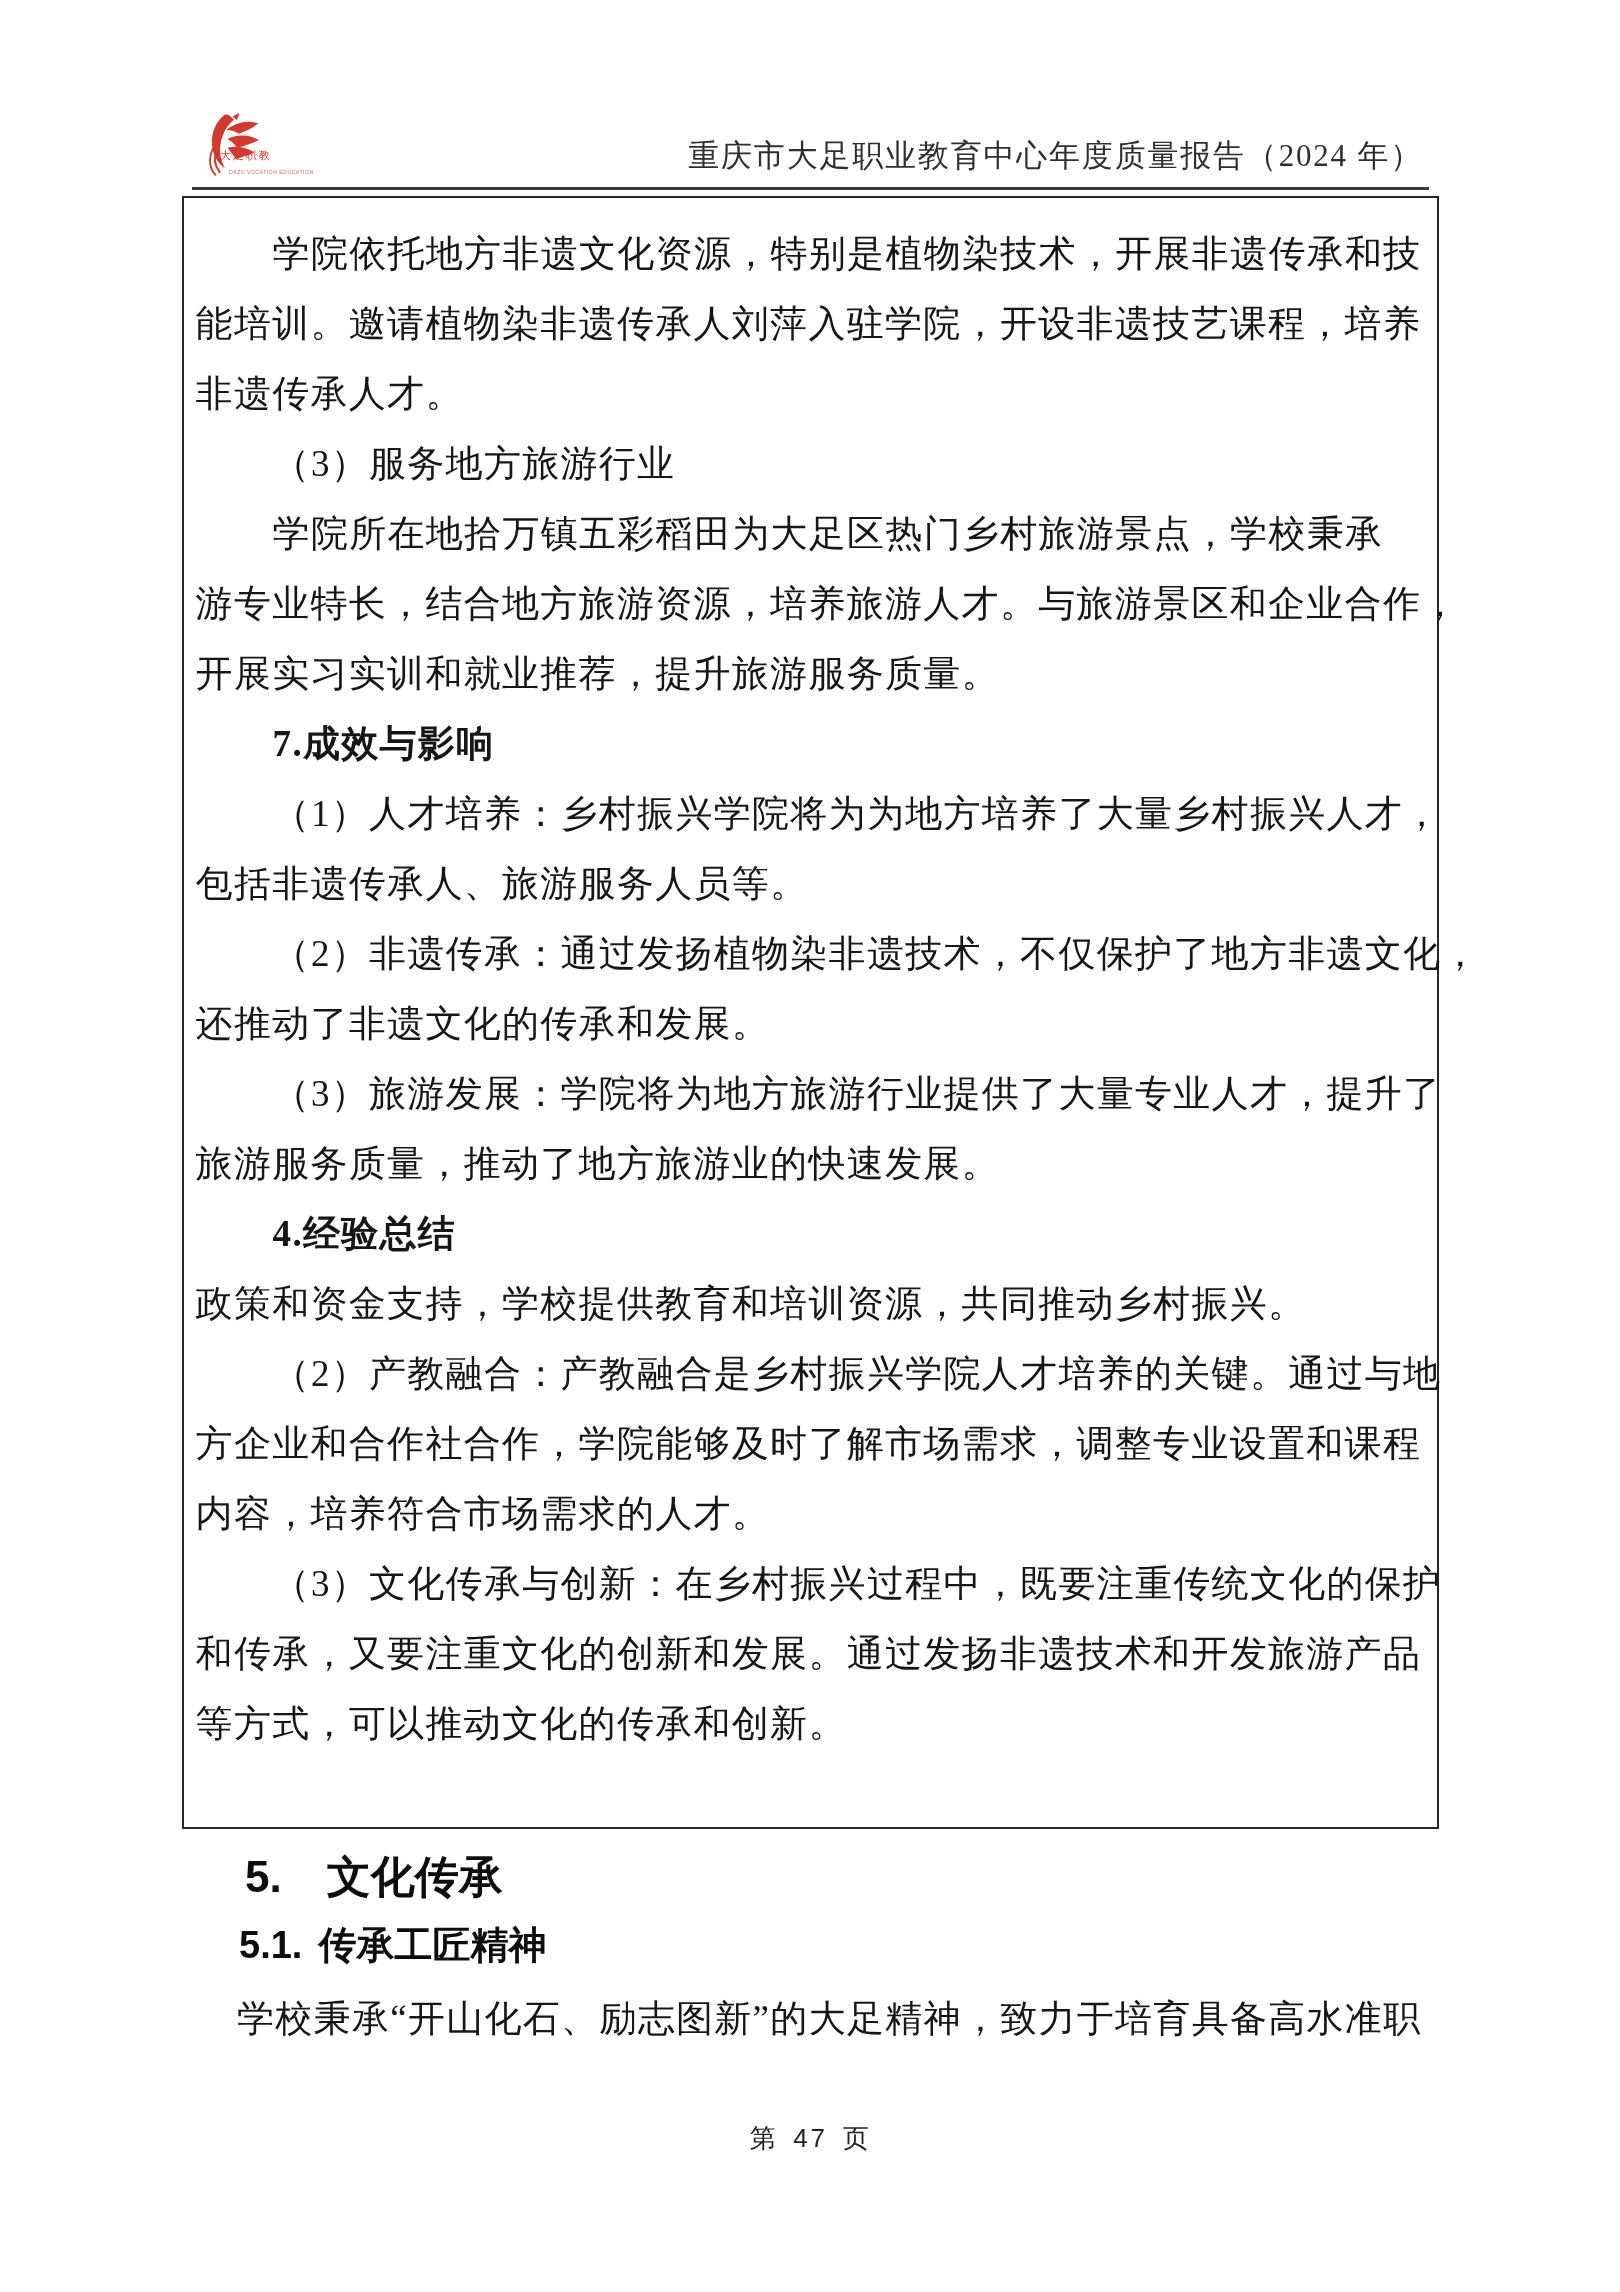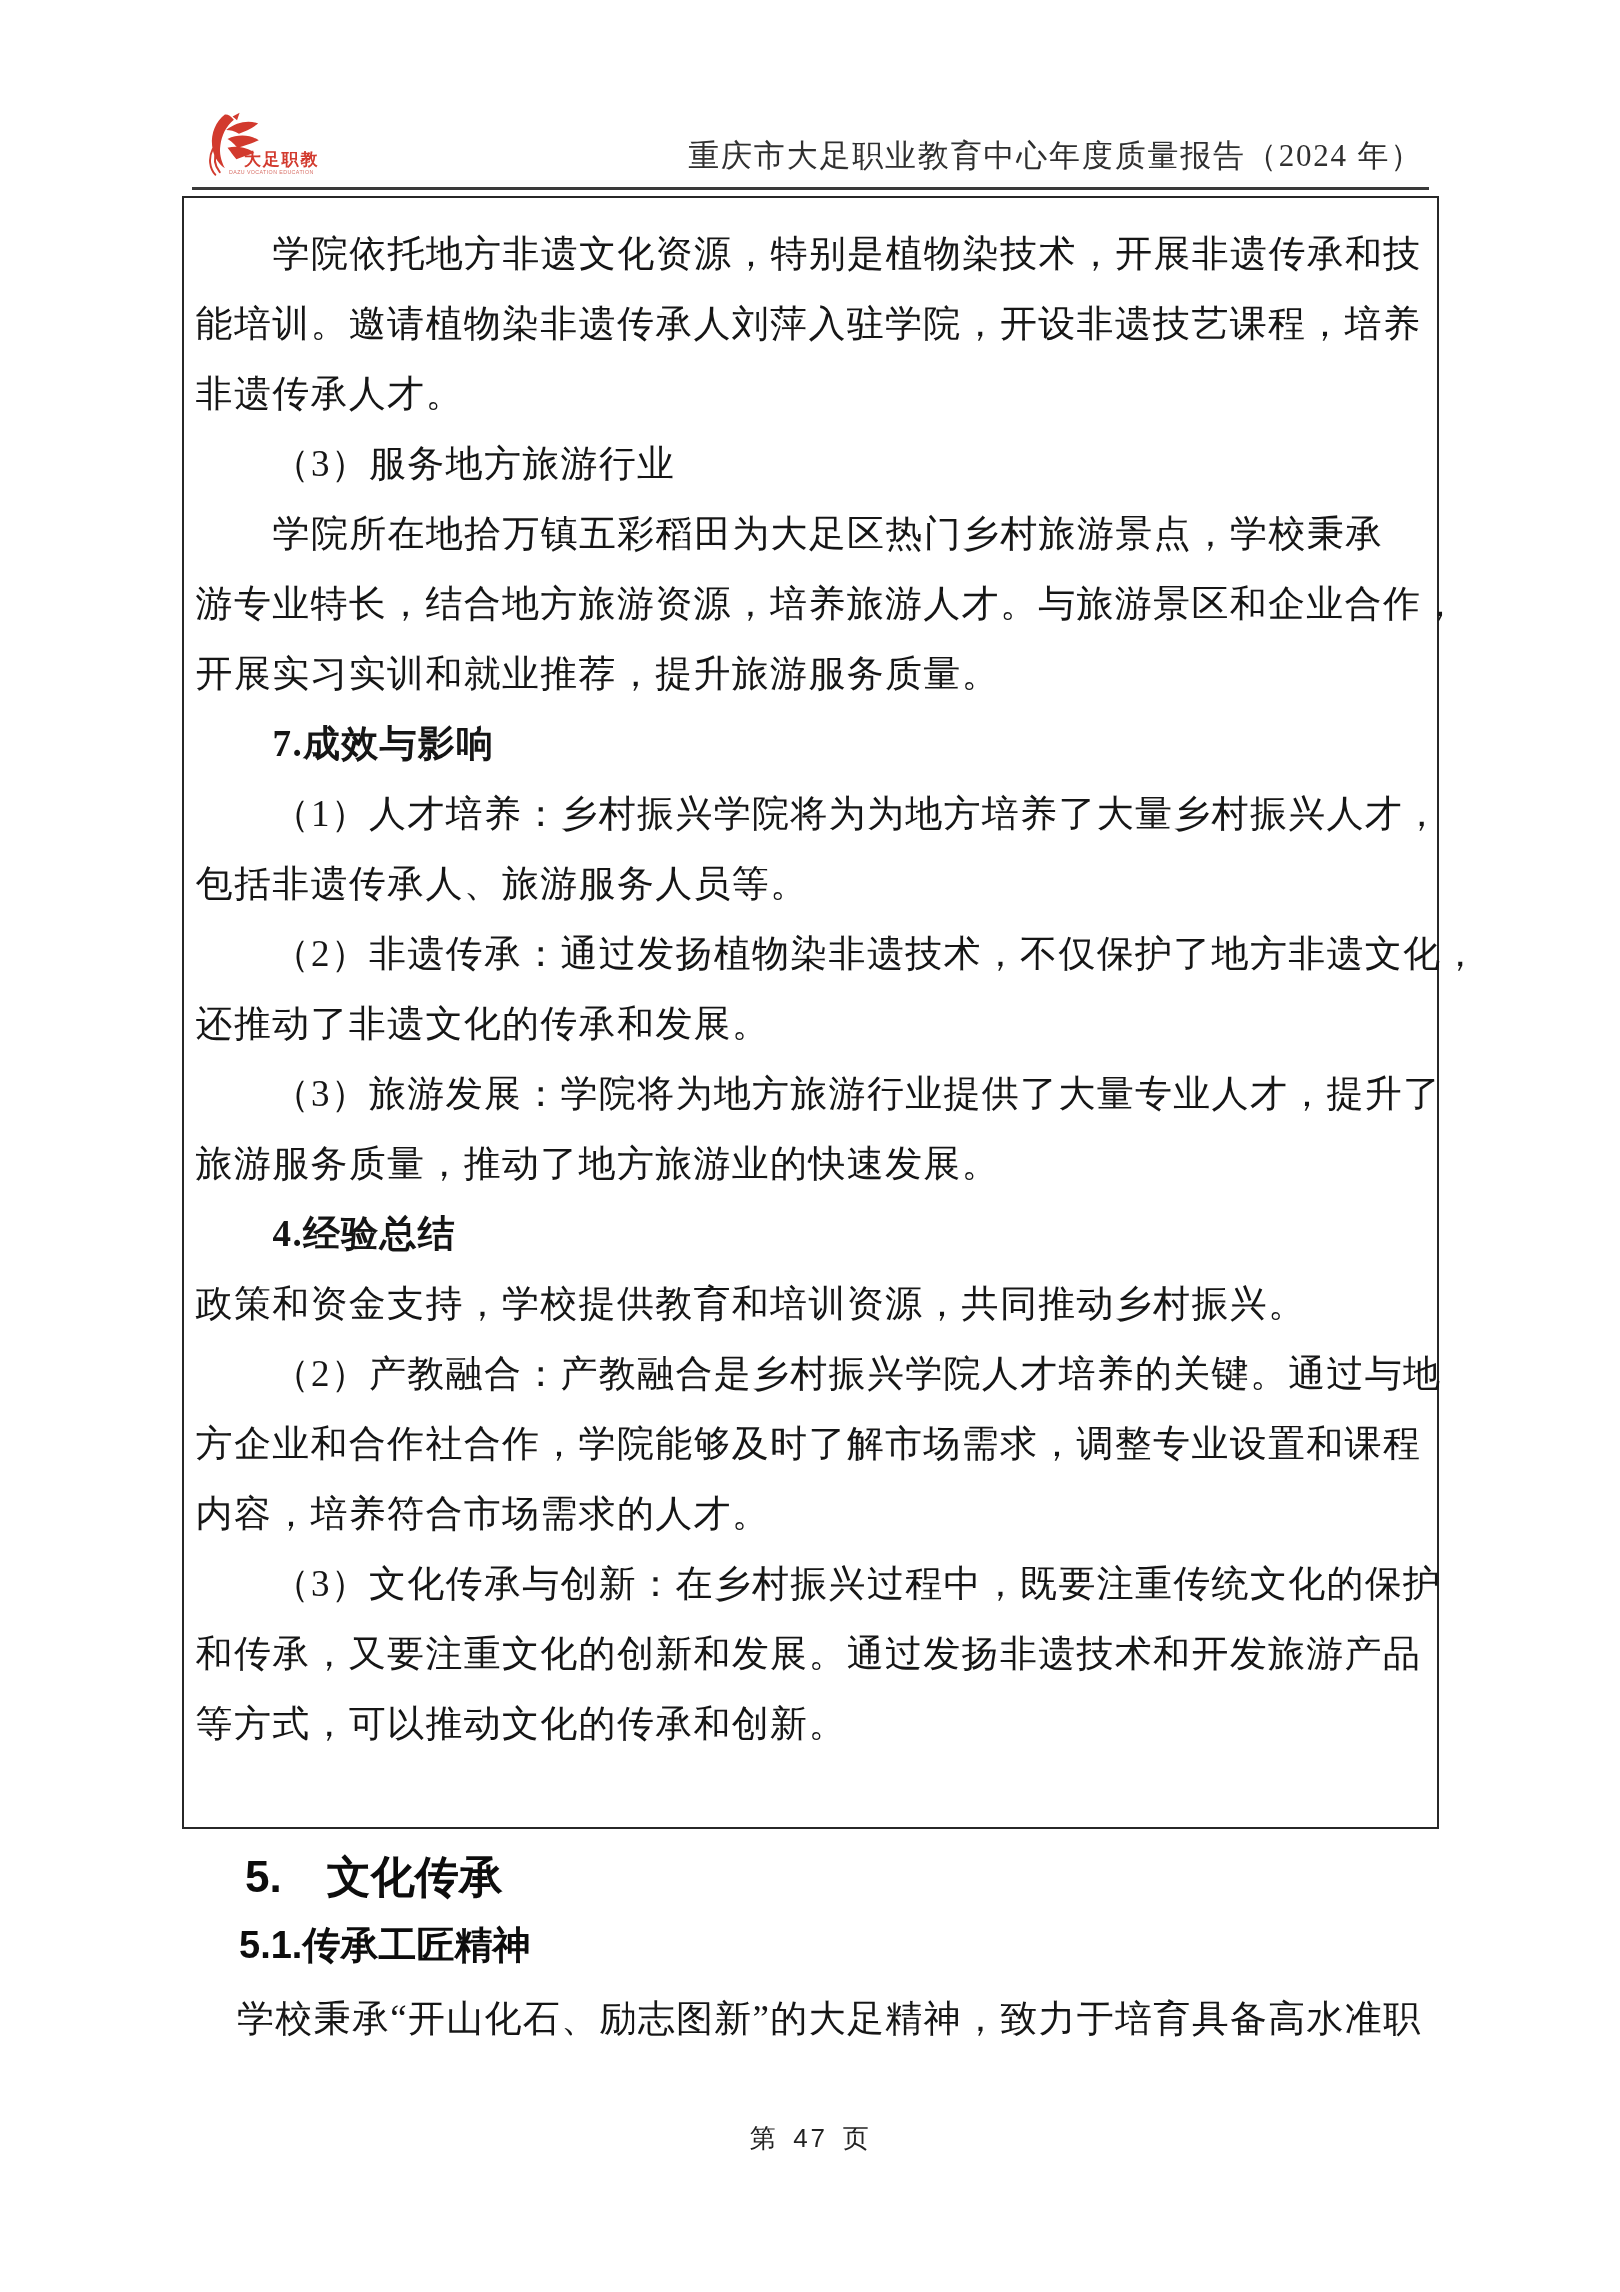--- a/index.html
+++ b/index.html
@@ -9,22 +9,22 @@
     position:relative;
     font-family:"Liberation Serif","DejaVu Serif",serif;
     color:#1e1e1e;
     overflow:hidden;
   }
 
   
   .logo { position:absolute; left:198px; top:112px; width:98px; height:66px; }
   .logo svg { position:absolute; left:0; top:0; }
   .logo-cn {
-    position:absolute; left:46px; top:36px;
-    color:#d23a2e; font-weight:bold; font-size:17px; letter-spacing:1.8px;
+    position:absolute; left:22px; top:36px;
+    color:#d23a2e; font-weight:normal; font-size:11px; letter-spacing:1.8px;
     font-family:"Liberation Sans","DejaVu Sans",sans-serif; white-space:nowrap;
   }
   .logo-en {
     position:absolute; left:31px; top:57px;
     color:#d87068; font-size:5.3px; letter-spacing:0.4px;
     font-family:"Liberation Sans","DejaVu Sans",sans-serif; white-space:nowrap;
   }
   .header-title {
     position:absolute; top:135px; right:198px;
     font-size:31px; letter-spacing:1.8px; color:#2f2f2f; white-space:nowrap;
@@ -54,20 +54,21 @@
     font-family:"Liberation Sans","DejaVu Sans",sans-serif;
     font-weight:bold; font-size:44px; color:#0d0d0d; white-space:nowrap;
   }
   .h1 .num { margin-right:45px; }
   .h2 {
     position:absolute; left:239px; top:1920px;
     font-weight:bold; font-size:38px; color:#0d0d0d; white-space:nowrap;
   }
   .h2 .num {
     font-family:"Liberation Sans","DejaVu Sans",sans-serif;
+    margin-right:16px;
   }
   .outer-para {
     position:absolute; left:160px; top:1984px; width:1292px;
     text-indent:77px; font-size:37px; letter-spacing:1.3px;
     line-height:70px; white-space:nowrap; color:#161616;
   }
 
   
   .footer {
     position:absolute; left:0; top:2121px; width:100%;

